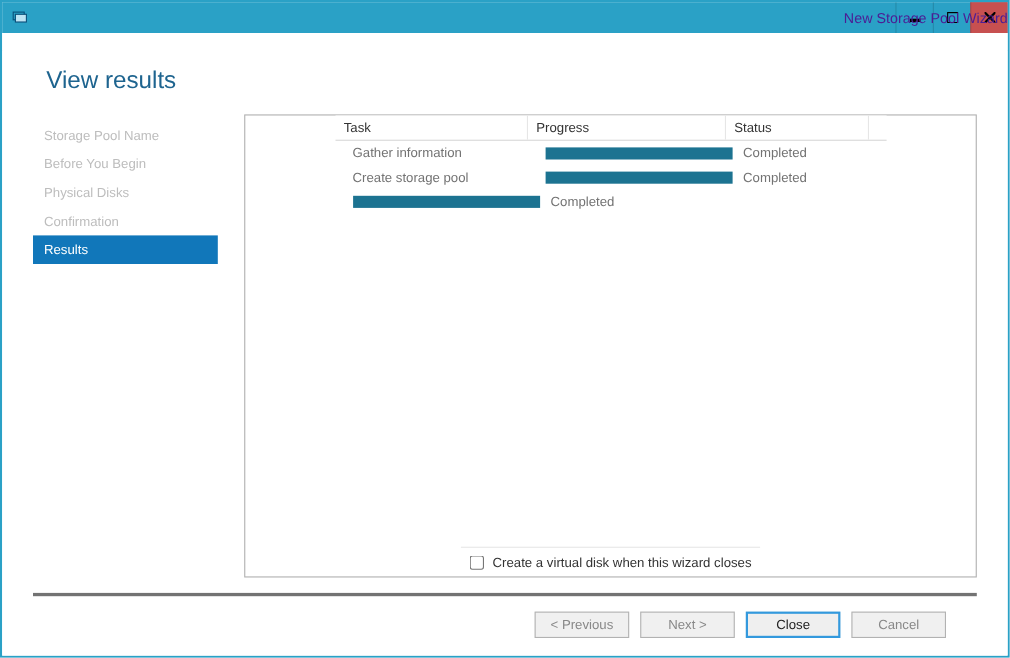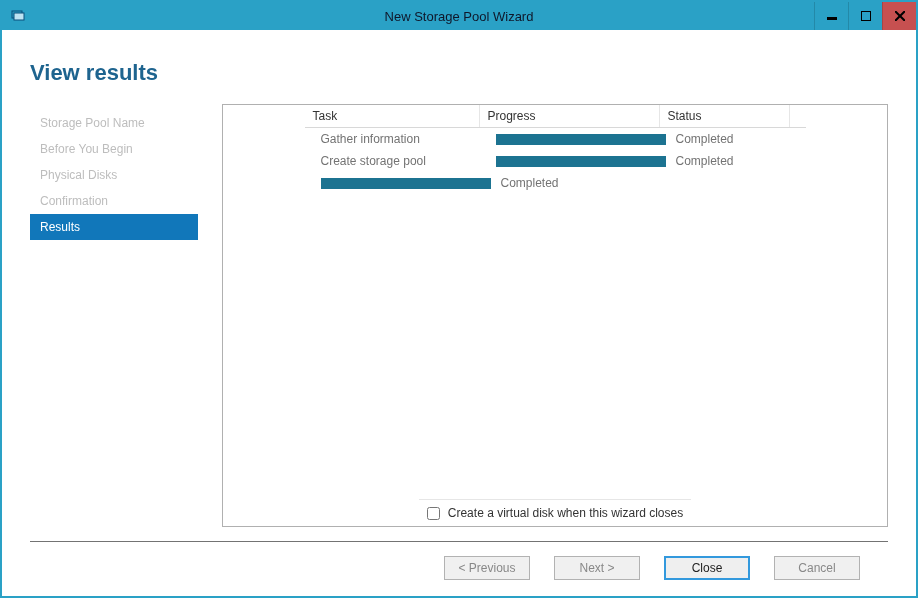--- a/index.html
+++ b/index.html
@@ -1,48 +1,48 @@
 <!DOCTYPE html>
 <html><head>
   <meta charset="utf-8">
   <style>
     * { box-sizing: border-box; margin: 0; padding: 0; }
     body { font-family: "Segoe UI", Tahoma, sans-serif; background: #fff; width: 918px; height: 598px; overflow: hidden; }
     .window { width: 918px; height: 598px; border: 2px solid #2aa1c6; display: flex; flex-direction: column; }
     .titlebar { height: 28px; background: #2aa1c6; display: flex; align-items: center; position: relative; }
     .titlebar-icon { width: 16px; height: 16px; margin-left: 8px; }
-    .titlebar-title { position: absolute; left: 0; right: 0; text-align: center; font-size: 13px; color: #0f172a; pointer-events: none; }
+    .titlebar-title { position: absolute; left: 0; right: 0; text-align: right; font-size: 13px; color: #4c1d95; pointer-events: none; }
     .titlebar-controls { margin-left: auto; display: flex; height: 100%; align-items: stretch; }
     .titlebar-btn { width: 34px; display: flex; align-items: center; justify-content: center; border-left: 1px solid rgba(0,0,0,0.15); }
     .titlebar-btn.close { background: #c75050; }
     .titlebar-btn svg { pointer-events: none; }
     .chrome-underline { height: 16px; background: #fff; }
     .content { flex: 1; display: flex; flex-direction: column; background: #fff; padding: 0; }
-    .heading { font-size: 22px; font-weight: 700; color: #1e648f; padding: 14px 0 18px 28px; }
+    .heading { font-size: 22px; font-weight: 400; color: #1e648f; padding: 14px 0 18px 40px; }
     .body { flex: 1; display: flex; padding: 0 28px 0 28px; }
     .sidebar { width: 168px; padding-top: 6px; }
     .sidebar-item { font-size: 12px; color: #bdbdbd; padding: 6px 10px; cursor: default; }
     .sidebar-item.active { background: #1177ba; color: #fff; }
     .main { flex: 1; display: flex; flex-direction: column; padding-left: 24px; }
     .main-message { font-size: 15px; color: #323232; font-weight: 400; margin-bottom: 14px; }
     .table-wrap { border: 1px solid #b0b0b0; flex: 1; display: flex; flex-direction: column; background: #fff; align-items: center; }
     .thead { display: flex; border-bottom: 1px solid #d8d8d8; background: #fff; }
     .th { font-size: 12px; color: #333; padding: 4px 8px; border-right: 1px solid #e6e6e6; }
     .th:last-child { border-right: none; }
     .col-task { width: 175px; }
     .col-progress { width: 180px; }
     .col-status { width: 130px; }
     .col-rest { flex: 1; }
     .trow { display: flex; align-items: center; padding: 2px 0; }
     .td { font-size: 12px; color: #737373; padding: 2px 8px; }
     .progress-bar { height: 11px; background: #1c7391; width: 170px; }
     .checkbox-row { padding: 6px 8px; display: flex; align-items: center; gap: 8px; border-top: 1px solid #e6e6e6; }
     .checkbox-row input { width: 13px; height: 13px; }
     .checkbox-row label { font-size: 12px; color: #333; }
-    .footer { padding: 14px 28px 16px 0; display: flex; justify-content: flex-end; gap: 24px; border-top: 1px solid #737373; margin: 14px 28px 0 28px; }
+    .footer { padding: 14px 28px 16px 0; display: flex; justify-content: flex-end; gap: 10px; border-top: 3px solid #737373; margin: 14px 28px 0 28px; }
     .btn { min-width: 86px; height: 24px; font-size: 12px; border: 1px solid #b2b2b2; background: #f0f0f0; color: #888; cursor: default; padding: 0 10px; }
     .btn.default { border: 2px solid #3399dd; color: #222; background: #efefef; }
   </style>
 </head>
 <body>
 
 <div class="window">
   <div class="titlebar">
     <span class="titlebar-icon">
       <svg width="16" height="16" viewBox="0 0 16 16">

